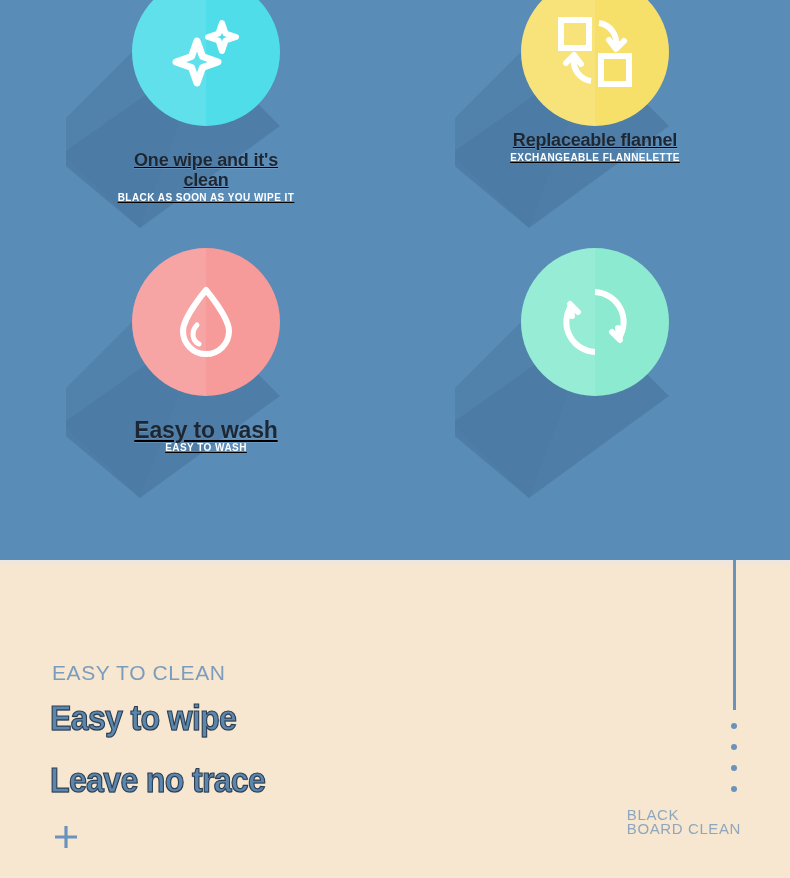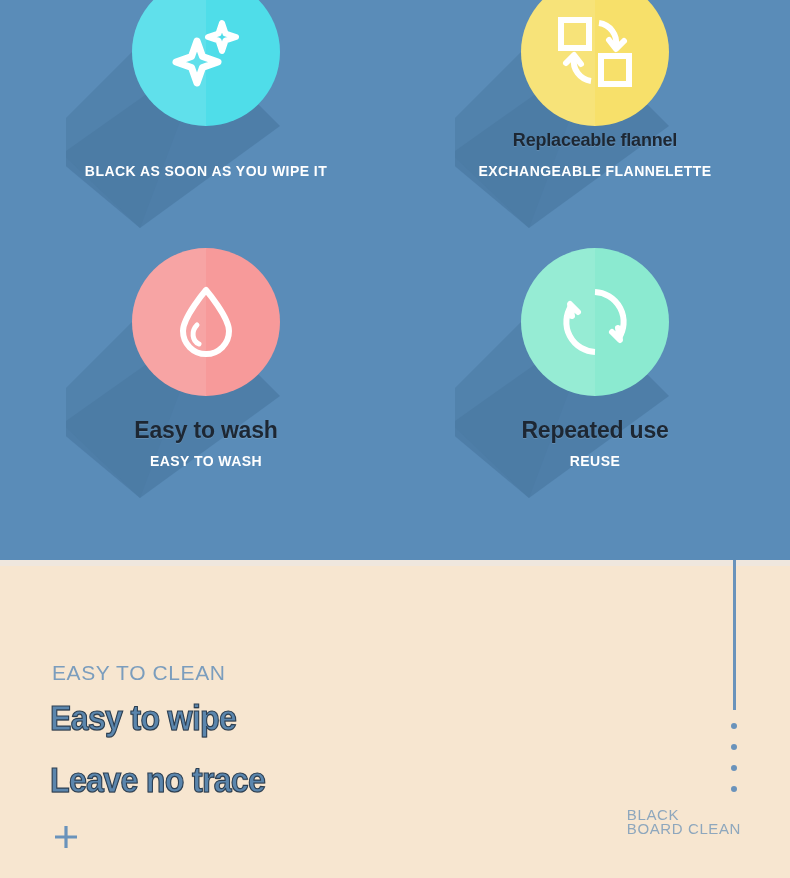--- a/index.html
+++ b/index.html
@@ -89,35 +89,36 @@
     display: flex;
     align-items: center;
     justify-content: center;
   }
 
   .labels {
     position: absolute;
     left: 0;
     width: 280px;
     text-align: center;
+    text-decoration: underline;
   }
   .feat-title {
     color: #1d2733;
     font-size: 18px;
     font-weight: bold;
     line-height: 20px;
     letter-spacing: -0.2px;
     text-shadow: 0 1px 0 rgba(255,255,255,0.12);
   }
   .feat-sub {
     color: #ffffff;
-    font-size: 14px;
+    font-size: 10px;
     font-weight: bold;
     letter-spacing: 0.45px;
-    margin-top: 13px;
+    margin-top: 2px;
   }
 
   
   .promo-panel {
     position: absolute;
     left: 0;
     top: 566px;
     width: 790px;
     height: 312px;
     background: #f7e6d0;
@@ -211,20 +212,24 @@
           <div class="half-left"></div>
           <div class="glyph">
             <svg width="78" height="78" viewBox="0 0 78 78">
               <path d="M30,28 L35.5,43.5 L51,49 L35.5,54.5 L30,70 L24.5,54.5 L9,49 L24.5,43.5 Z" fill="none" stroke="#ffffff" stroke-width="7" stroke-linejoin="round"></path>
               <path d="M55,10 L58.5,20.5 L69,24 L58.5,27.5 L55,38 L51.5,27.5 L41,24 L51.5,20.5 Z" fill="none" stroke="#ffffff" stroke-width="6" stroke-linejoin="round"></path>
             </svg>
           </div>
         </div>
       </div>
       <div class="labels" style="top:172px;">
+        <div class="feat-title">
+          <span>One wipe and it's</span><br>
+          <span>clean</span>
+        </div>
         <div class="feat-sub">BLACK AS SOON AS YOU WIPE IT</div>
       </div>
     </div>
 
     <div class="feature feature-tr">
       <div class="icon-wrap">
         <div class="long-shadow">
           <svg width="280" height="250" viewBox="0 0 280 250">
             <path d="M140,74 L214,148 L74,250 L-10,180 Z" fill="#4b7aa3" opacity="0.75"></path>
             <path d="M66,74 L140,74 L74,250 L-20,160 Z" fill="#4b7aa3" opacity="0.55"></path>
@@ -287,24 +292,20 @@
           <div class="glyph">
             <svg width="76" height="76" viewBox="0 0 76 76">
               <path d="M38,8 A30,30 0 0 1 62,54" fill="none" stroke="#ffffff" stroke-width="6" stroke-linecap="butt"></path>
               <path d="M38,68 A30,30 0 0 1 14,22" fill="none" stroke="#ffffff" stroke-width="6" stroke-linecap="butt"></path>
               <path d="M55,48 L63,56 L61,44" fill="none" stroke="#ffffff" stroke-width="6" stroke-linecap="round" stroke-linejoin="round"></path>
               <path d="M21,28 L13,20 L15,32" fill="none" stroke="#ffffff" stroke-width="6" stroke-linecap="round" stroke-linejoin="round"></path>
             </svg>
           </div>
         </div>
       </div>
-      <div class="labels" style="top:172px;">
-        <div class="feat-title" style="font-size:23px;">Repeated use</div>
-        <div class="feat-sub">REUSE</div>
-      </div>
     </div>
 
   </div>
 
   <div class="divider-strip"></div>
 
   <div class="promo-panel"></div>
 
   <div class="eyebrow">EASY TO CLEAN</div>
 

